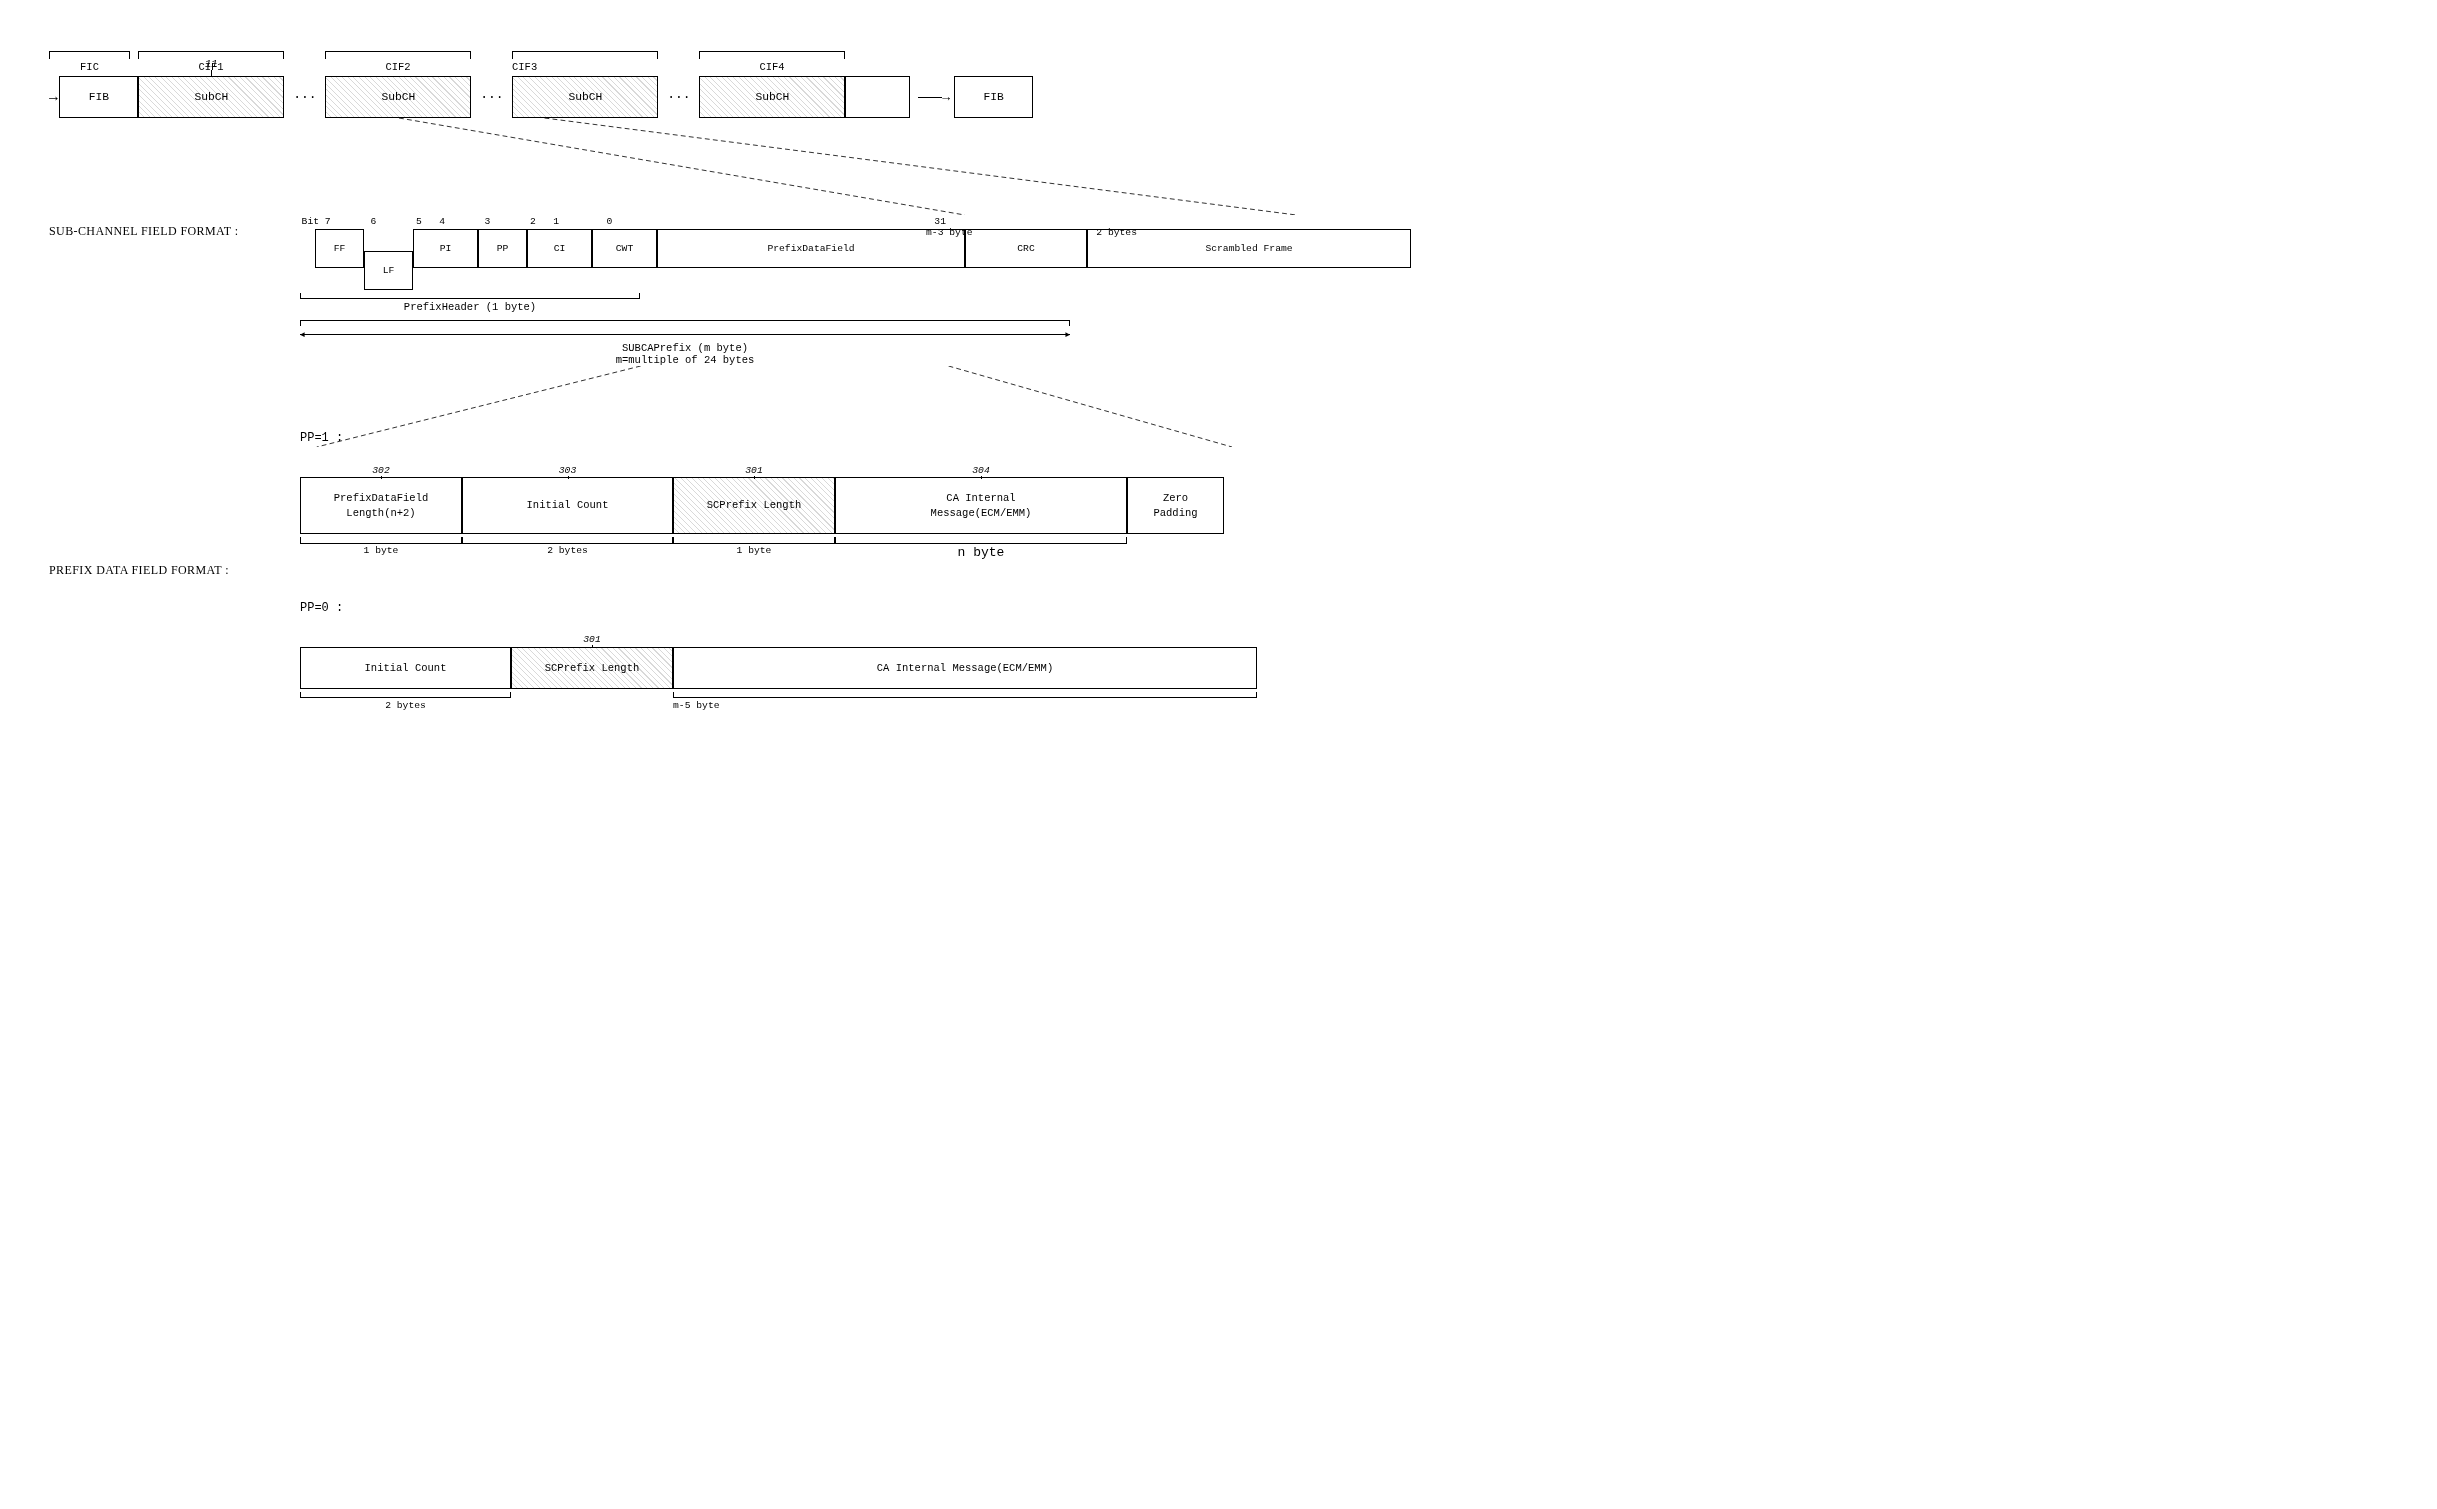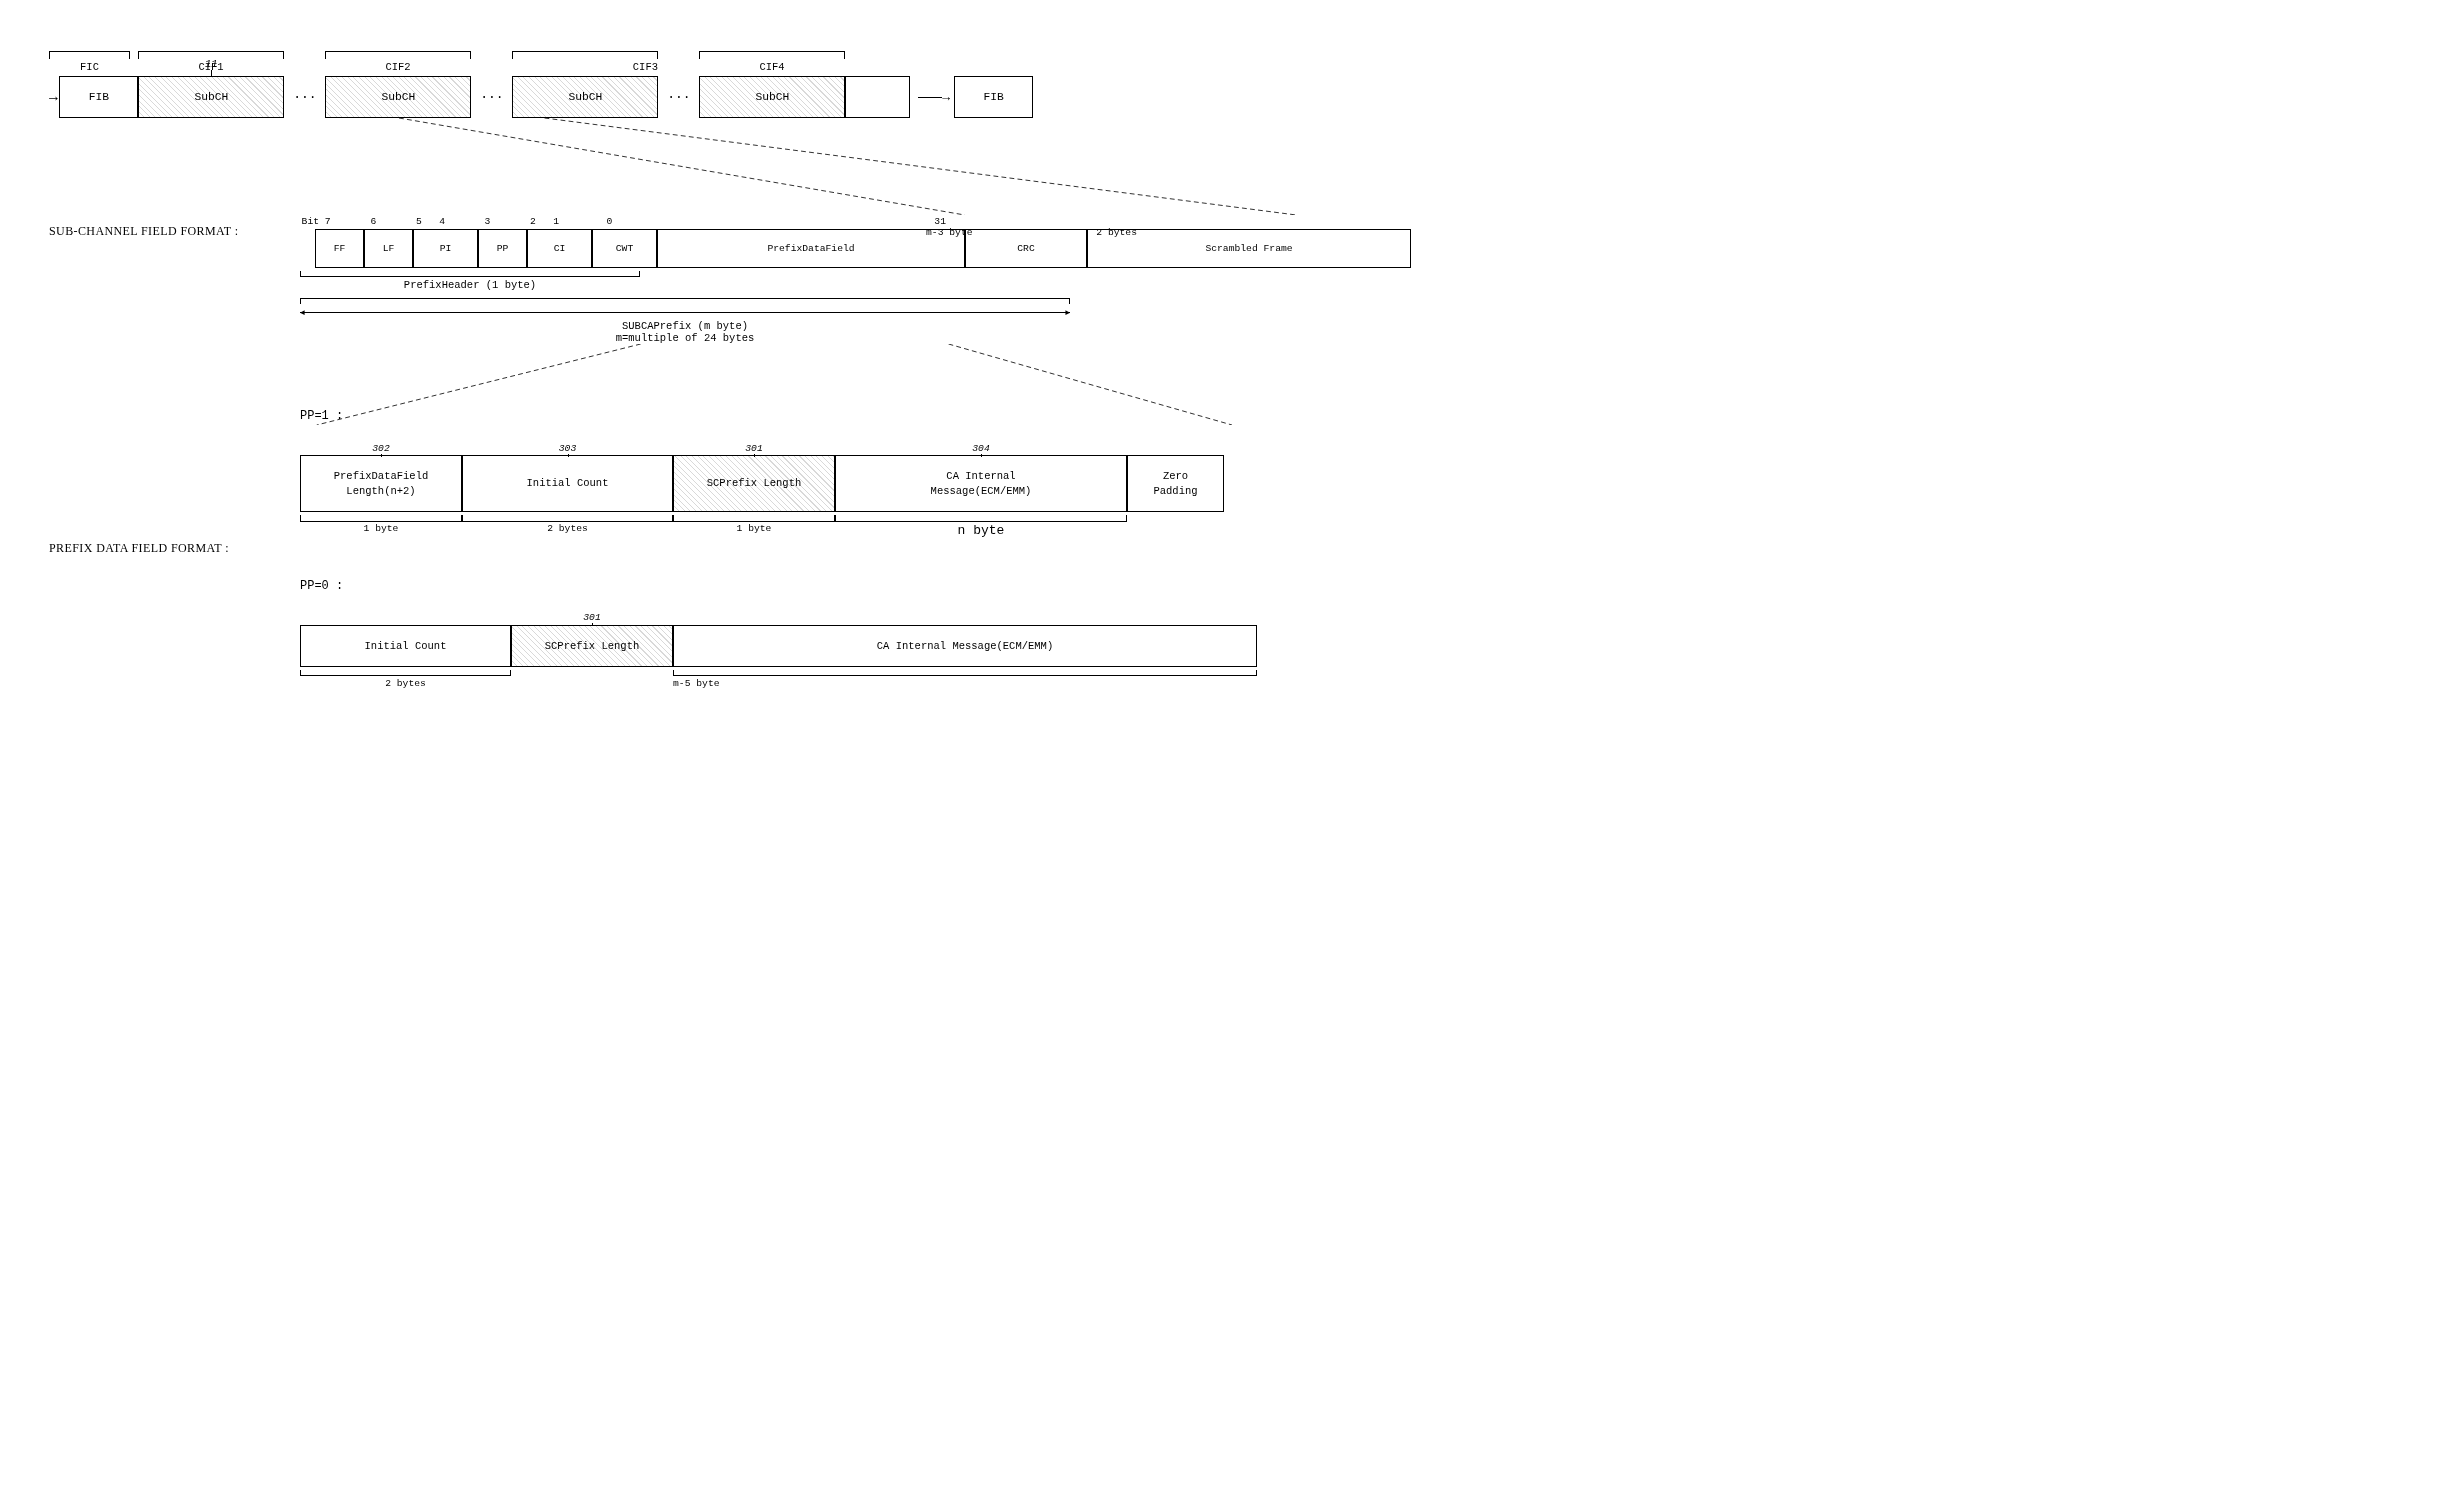--- a/index.html
+++ b/index.html
@@ -41,21 +41,21 @@
     .sub-cell {
       border: 1.2px solid #000;
       height: 39px;
       display: flex;
       align-items: center;
       justify-content: center;
       font-size: 9.7px;
       text-align: center;
     }
     .sc-ff { width: 49px; margin-left: 15px; }
-    .sc-lf { width: 49px; }
+    .sc-lf { width: 49px; margin-top: 22px; }
     .sc-pi { width: 65px; }
     .sc-pp { width: 49px; }
     .sc-ci { width: 65px; }
     .sc-cwt { width: 65px; }
     .sc-pdf { width: 308px; }
     .sc-crc { width: 122px; }
     .sc-sf  { width: 324px; }
     .pp-cells {
       display: flex;
     }
@@ -160,21 +160,21 @@
 
           <div style="width:41px;"></div>
 
           <div style="width:146px; text-align:center; position:relative;">
             <div style="border-top:1.2px solid #000; border-left:1.2px solid #000; border-right:1.2px solid #000; height:8px;"></div>
             <div style="font-size:10.5px; margin-top:1.6px;">CIF2</div>
           </div>
 
           <div style="width:41px;"></div>
 
-          <div style="width:146px; text-align:right; position:relative;">
+          <div style="width:146px; text-align:left; position:relative;">
             <div style="border-top:1.2px solid #000; border-left:1.2px solid #000; border-right:1.2px solid #000; height:8px;"></div>
             <div style="font-size:10.5px; margin-top:1.6px;">CIF3</div>
           </div>
 
           <div style="width:41px;"></div>
 
           <div style="width:146px; text-align:center; position:relative;">
             <div style="border-top:1.2px solid #000; border-left:1.2px solid #000; border-right:1.2px solid #000; height:8px;"></div>
             <div style="font-size:10.5px; margin-top:1.6px;">CIF4</div>
           </div>

